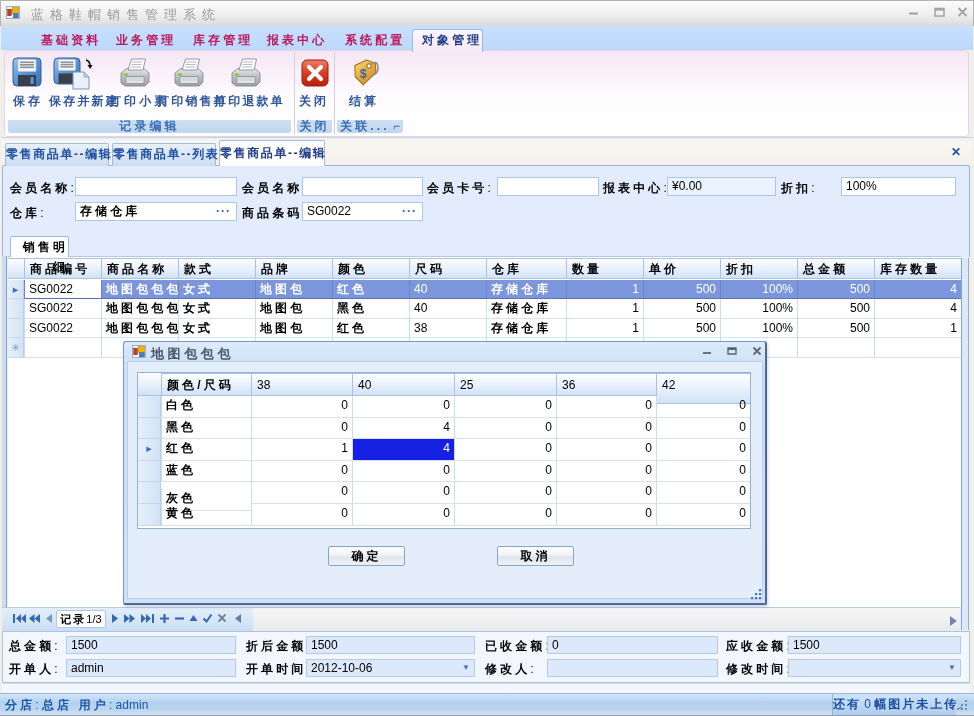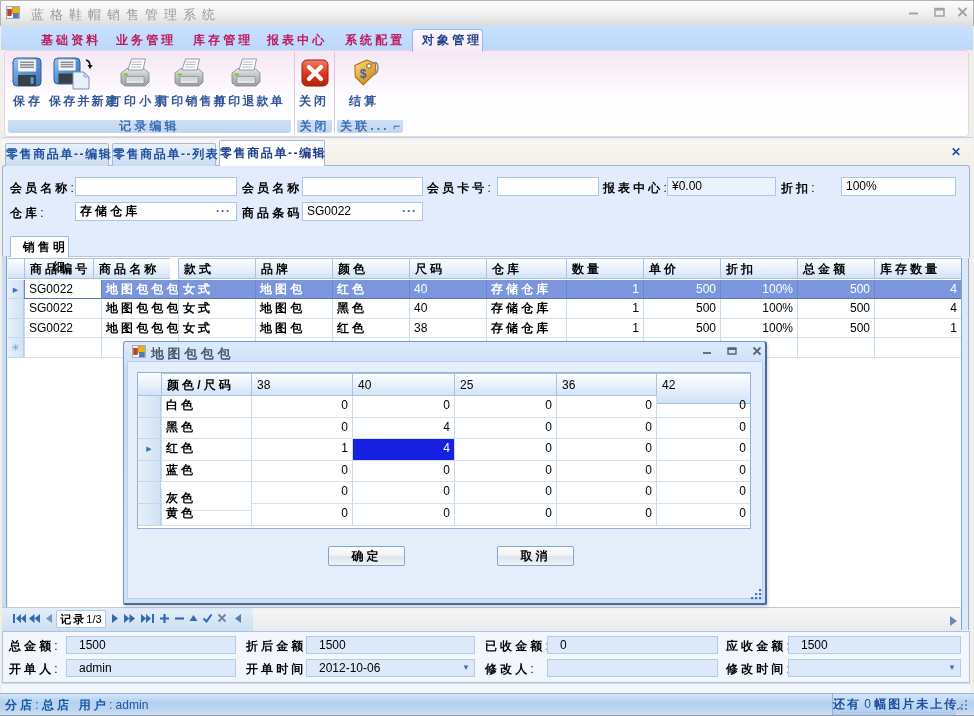--- a/index.html
+++ b/index.html
@@ -44,21 +44,21 @@
 .focuscell{background:#fff;color:#000;border-left:1px solid #6c84c4;border-bottom:1px solid #5a71b4}
 .indcell{width:16px;background:linear-gradient(90deg,#e7f0fa,#d2e2f4);border-right:1px solid #b8cfe9;border-bottom:1px solid #c6d8ee;text-align:center;color:#3a70c0;font-size:11px;line-height:18px}
 .indarr{position:relative;top:0}
 
 #navbar{left:2px;top:607px;width:958px;height:24px;background:linear-gradient(180deg,#f6f6f7,#e9eaec);border-top:1px solid #b9c8da}
 #navblue{left:2px;top:608px;width:251px;height:23px;background:linear-gradient(180deg,#e3eefa,#cbdff3)}
 #recbox{left:56px;top:610px;width:50px;height:18px;background:#fff;border:1px solid #b0c8e6;border-radius:2px;text-align:center;line-height:16px;font-size:11px}
 
 #sumpanel{left:2px;top:631px;width:968px;height:52px;background:#f3f7fd;border:1px solid #aac4e2}
 .slabel{white-space:nowrap}
-.sinput{height:18px;background:#dce9fa;border:1px solid #b4cbe8;line-height:16px;padding-left:12px}
+.sinput{height:18px;background:#dce9fa;border:1px solid #b4cbe8;line-height:16px;padding-left:4px}
 .dlgbtn{width:77px;height:20px;background:linear-gradient(180deg,#fefefe,#f0f3f7 45%,#dfe5ec 55%,#eef1f5);border:1px solid #88a5c8;border-radius:2px;text-align:center;line-height:18px}
 #statright .k{letter-spacing:2px}
 
 #gapstrip{left:2px;top:683px;width:968px;height:10px;background:#f3f7fc;border-top:1px solid #d0dcea}
 #statusbar{left:0px;top:693px;width:974px;height:23px;background:linear-gradient(180deg,#d4e5f8,#b5d1ef 40%,#bcd5f1 75%,#cfe1f5);border-top:1px solid #96b6de;border-bottom:1px solid #9a9a9a}
 #stattext{left:5px;top:697px;color:#1857a8}
 #statright{left:832px;top:694px;width:124px;height:21px;background:linear-gradient(180deg,#d0e3f8,#aecdef);border-left:1px solid #8fb2dc;color:#1a4d9e;line-height:21px;white-space:nowrap}
 </style></head>
 <body>
 <div class="abs" id="titlebar"></div>
@@ -210,21 +210,21 @@
 <div class="abs flabel" style="left:10px;top:205px"><span class="k">仓库</span>:</div>
 <div class="abs finput" style="left:75px;top:202px;width:162px"><span class="k">存储仓库</span><span class="dots" style="position:absolute;right:5px">···</span></div>
 <div class="abs flabel" style="left:242px;top:205px"><span class="k">商品条码</span>:</div>
 <div class="abs finput" style="left:302px;top:202px;width:121px">SG0022<span class="dots" style="position:absolute;right:5px">···</span></div>
 <div class="abs" id="dettab"><span class="k">销售明细</span></div>
 <div class="abs" id="gridbg"></div>
 <div class="abs" id="gutter"></div>
 <div class="abs" id="vscroll2"></div>
 <div class="abs" style="left:5px;top:256px;width:961px;height:351px;z-index:1" id="grid">
 <div class="abs gh" style="left:19px;width:77px"><span class="k">商品编号</span></div>
-<div class="abs gh" style="left:88px;width:77px"><span class="k">商品名称</span></div>
+<div class="abs gh" style="left:96px;width:77px"><span class="k">商品名称</span></div>
 <div class="abs gh" style="left:173px;width:77px"><span class="k">款式</span></div>
 <div class="abs gh" style="left:250px;width:77px"><span class="k">品牌</span></div>
 <div class="abs gh" style="left:327px;width:77px"><span class="k">颜色</span></div>
 <div class="abs gh" style="left:404px;width:77px"><span class="k">尺码</span></div>
 <div class="abs gh" style="left:481px;width:80px"><span class="k">仓库</span></div>
 <div class="abs gh" style="left:561px;width:77px"><span class="k">数量</span></div>
 <div class="abs gh" style="left:638px;width:77px"><span class="k">单价</span></div>
 <div class="abs gh" style="left:715px;width:77px"><span class="k">折扣</span></div>
 <div class="abs gh" style="left:792px;width:77px"><span class="k">总金额</span></div>
 <div class="abs gh" style="left:869px;width:87px"><span class="k">库存数量</span></div>

